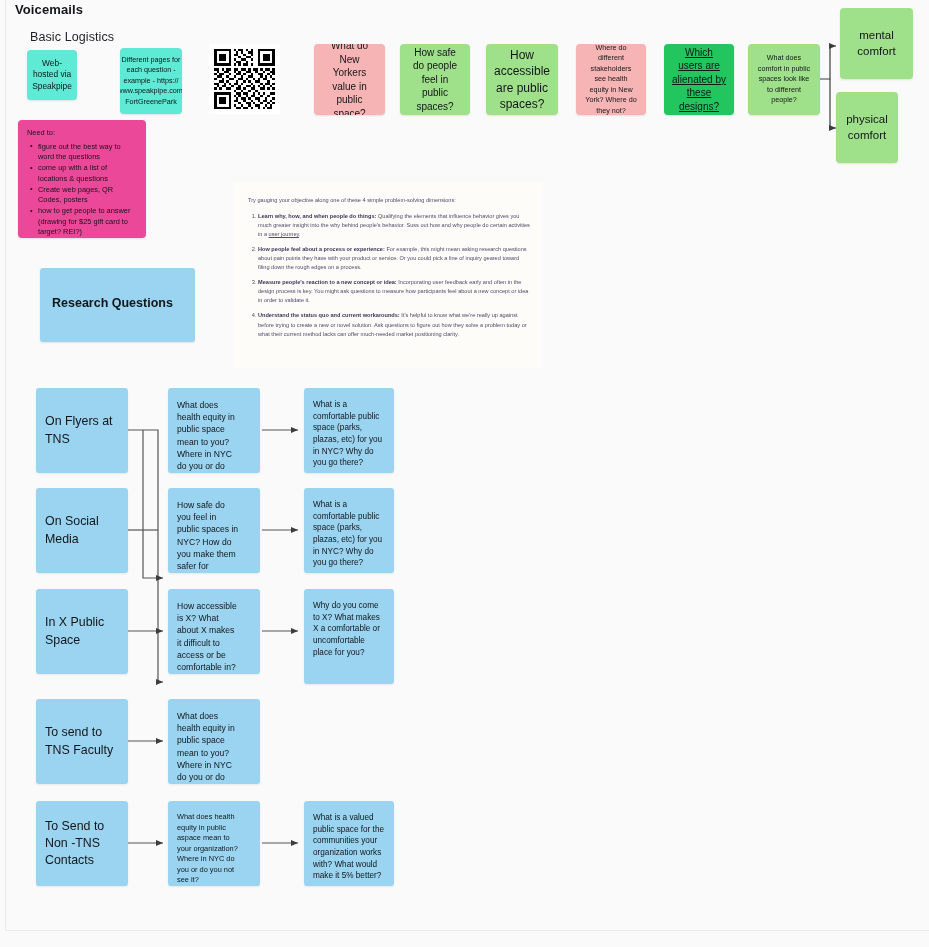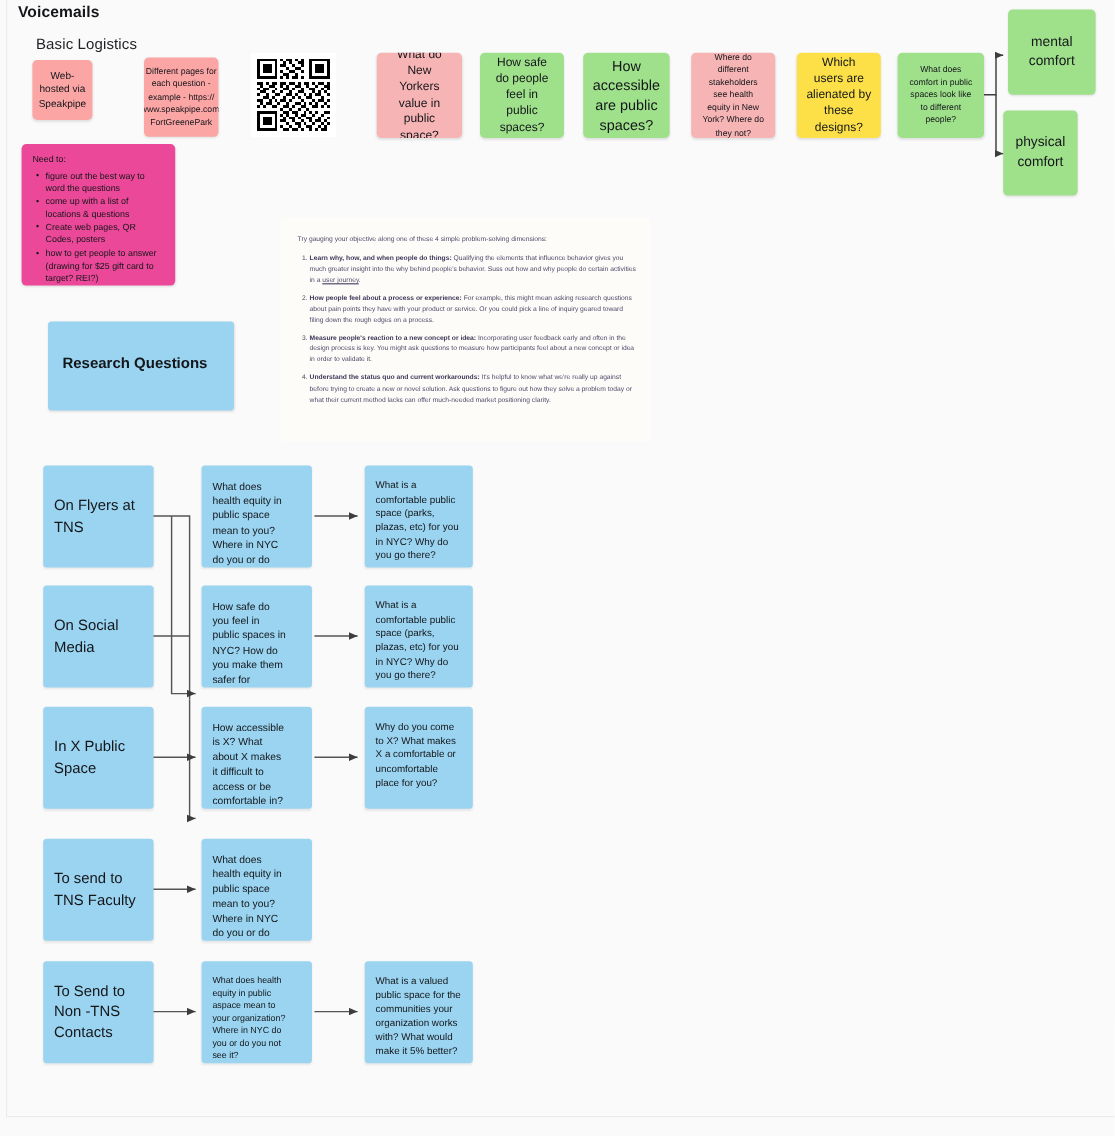--- a/index.html
+++ b/index.html
@@ -51,24 +51,24 @@
     display: flex;
     align-items: center;
     justify-content: center;
     text-align: center;
     color: #14161a;
     line-height: 1.35;
     padding: 6px 8px;
     box-shadow: 0 1px 2px rgba(0,0,0,0.10);
     overflow: hidden;
   }
-  .note.teal { background: #fca5a5; }
+  .note.teal { background: #5eead4; }
   .note.pink { background: #f7b4b4; }
   .note.green { background: #9fe08b; }
-  .note.purple { background: #fde047; }
+  .note.purple { background: #22c55e; text-decoration: underline; }
 
   .note.small { font-size: 7.2px; line-height: 1.45; }
   .note.med   { font-size: 10px; }
   .note.large { font-size: 12px; }
 
   
   #note-needto {
     position: absolute;
     border-radius: 4px;
     background: #ec4899;
@@ -444,21 +444,21 @@
   <div class="flow-box col1" style="left:36px;top:388px;height:85px;">On Flyers at TNS</div>
   <div class="flow-box col2" style="left:168px;top:388px;height:85px;">What does health equity in public space mean to you? Where in NYC do you or do you not see it?</div>
   <div class="flow-box col3" style="left:304px;top:388px;height:85px;">What is a comfortable public space (parks, plazas, etc) for you in NYC? Why do you go there?</div>
 
   <div class="flow-box col1" style="left:36px;top:488px;height:85px;">On Social Media</div>
   <div class="flow-box col2" style="left:168px;top:488px;height:85px;">How safe do you feel in public spaces in NYC? How do you make them safer for yourself?</div>
   <div class="flow-box col3" style="left:304px;top:488px;height:85px;">What is a comfortable public space (parks, plazas, etc) for you in NYC? Why do you go there?</div>
 
   <div class="flow-box col1" style="left:36px;top:589px;height:85px;">In X Public Space</div>
   <div class="flow-box col2" style="left:168px;top:589px;height:85px;">How accessible is X? What about X makes it difficult to access or be comfortable in?</div>
-  <div class="flow-box col3" style="left:304px;top:589px;height:85px;">Why do you come to X? What makes X a comfortable or uncomfortable place for you?</div>
+  <div class="flow-box col3" style="left:304px;top:589px;height:95px;">Why do you come to X? What makes X a comfortable or uncomfortable place for you?</div>
 
   <div class="flow-box col1" style="left:36px;top:699px;height:85px;">To send to TNS Faculty</div>
   <div class="flow-box col2" style="left:168px;top:699px;height:85px;">What does health equity in public space mean to you? Where in NYC do you or do you not see it?</div>
 
   <div class="flow-box col1" style="left:36px;top:801px;height:85px;">To Send to Non -TNS Contacts</div>
   <div class="flow-box col2 tiny" style="left:168px;top:801px;height:85px;">What does health equity in public aspace mean to your organization? Where in NYC do you or do you not see it?</div>
   <div class="flow-box col3" style="left:304px;top:801px;height:85px;">What is a valued public space for the communities your organization works with? What would make it 5% better?</div>
 
 </div>
 

